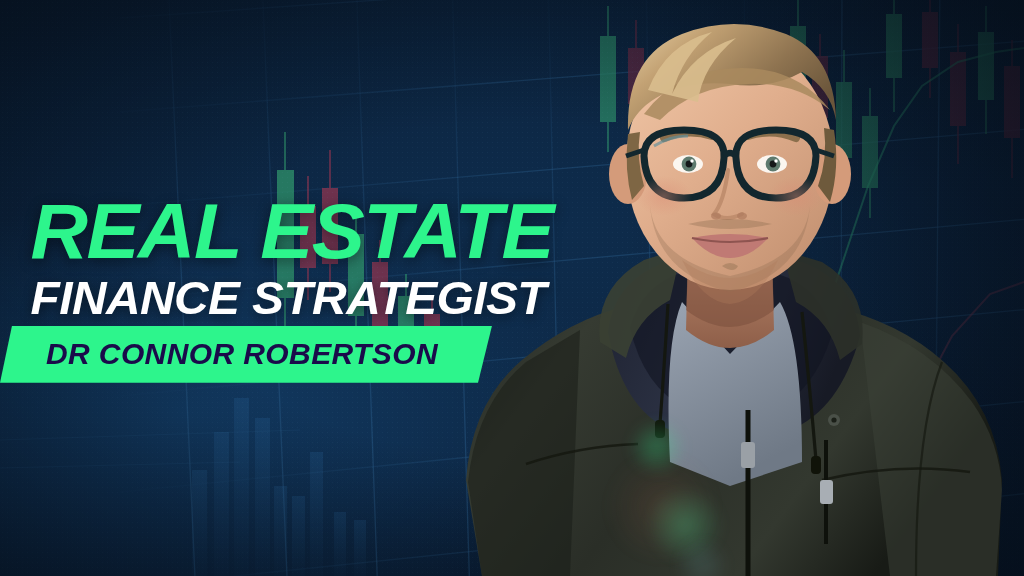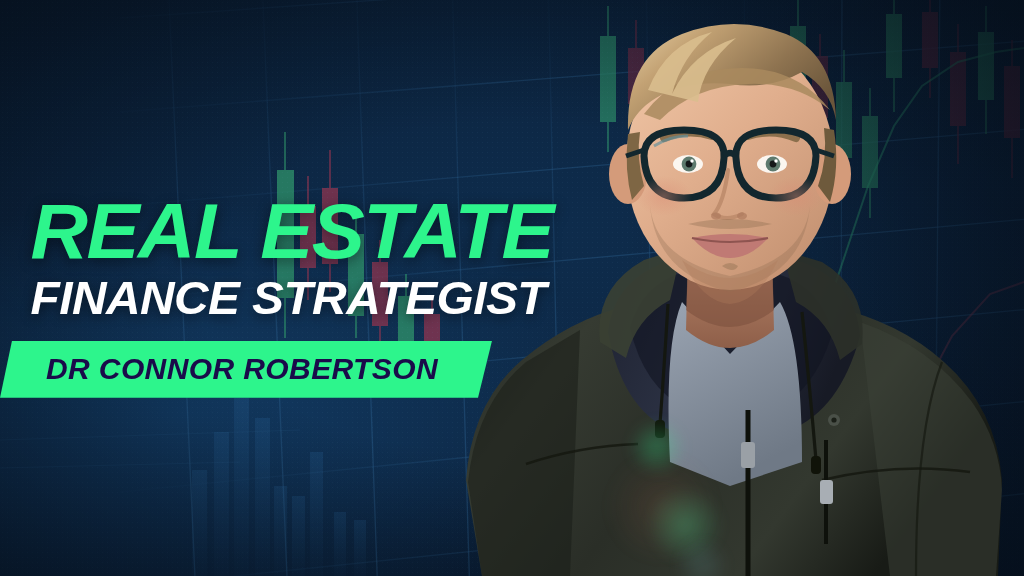--- a/index.html
+++ b/index.html
@@ -99,21 +99,21 @@
     padding-left:30px;
     margin-top:6px;
     transform:scaleX(1.02);
     transform-origin:left center;
     text-shadow:0 3px 12px rgba(0,0,0,0.45);
     white-space:nowrap;
   }
 
   .namebar-wrap{
     position:relative;
-    margin-top:20px;
+    margin-top:5px;
     height:65px;
     width:500px;
   }
   .namebar-bg{
     position:absolute;
     left:0; top:0;
     width:492px; height:57px;
     background:#2DF58C;
     clip-path:polygon(12px 0, 492px 0, 478px 57px, 0px 57px);
   }

